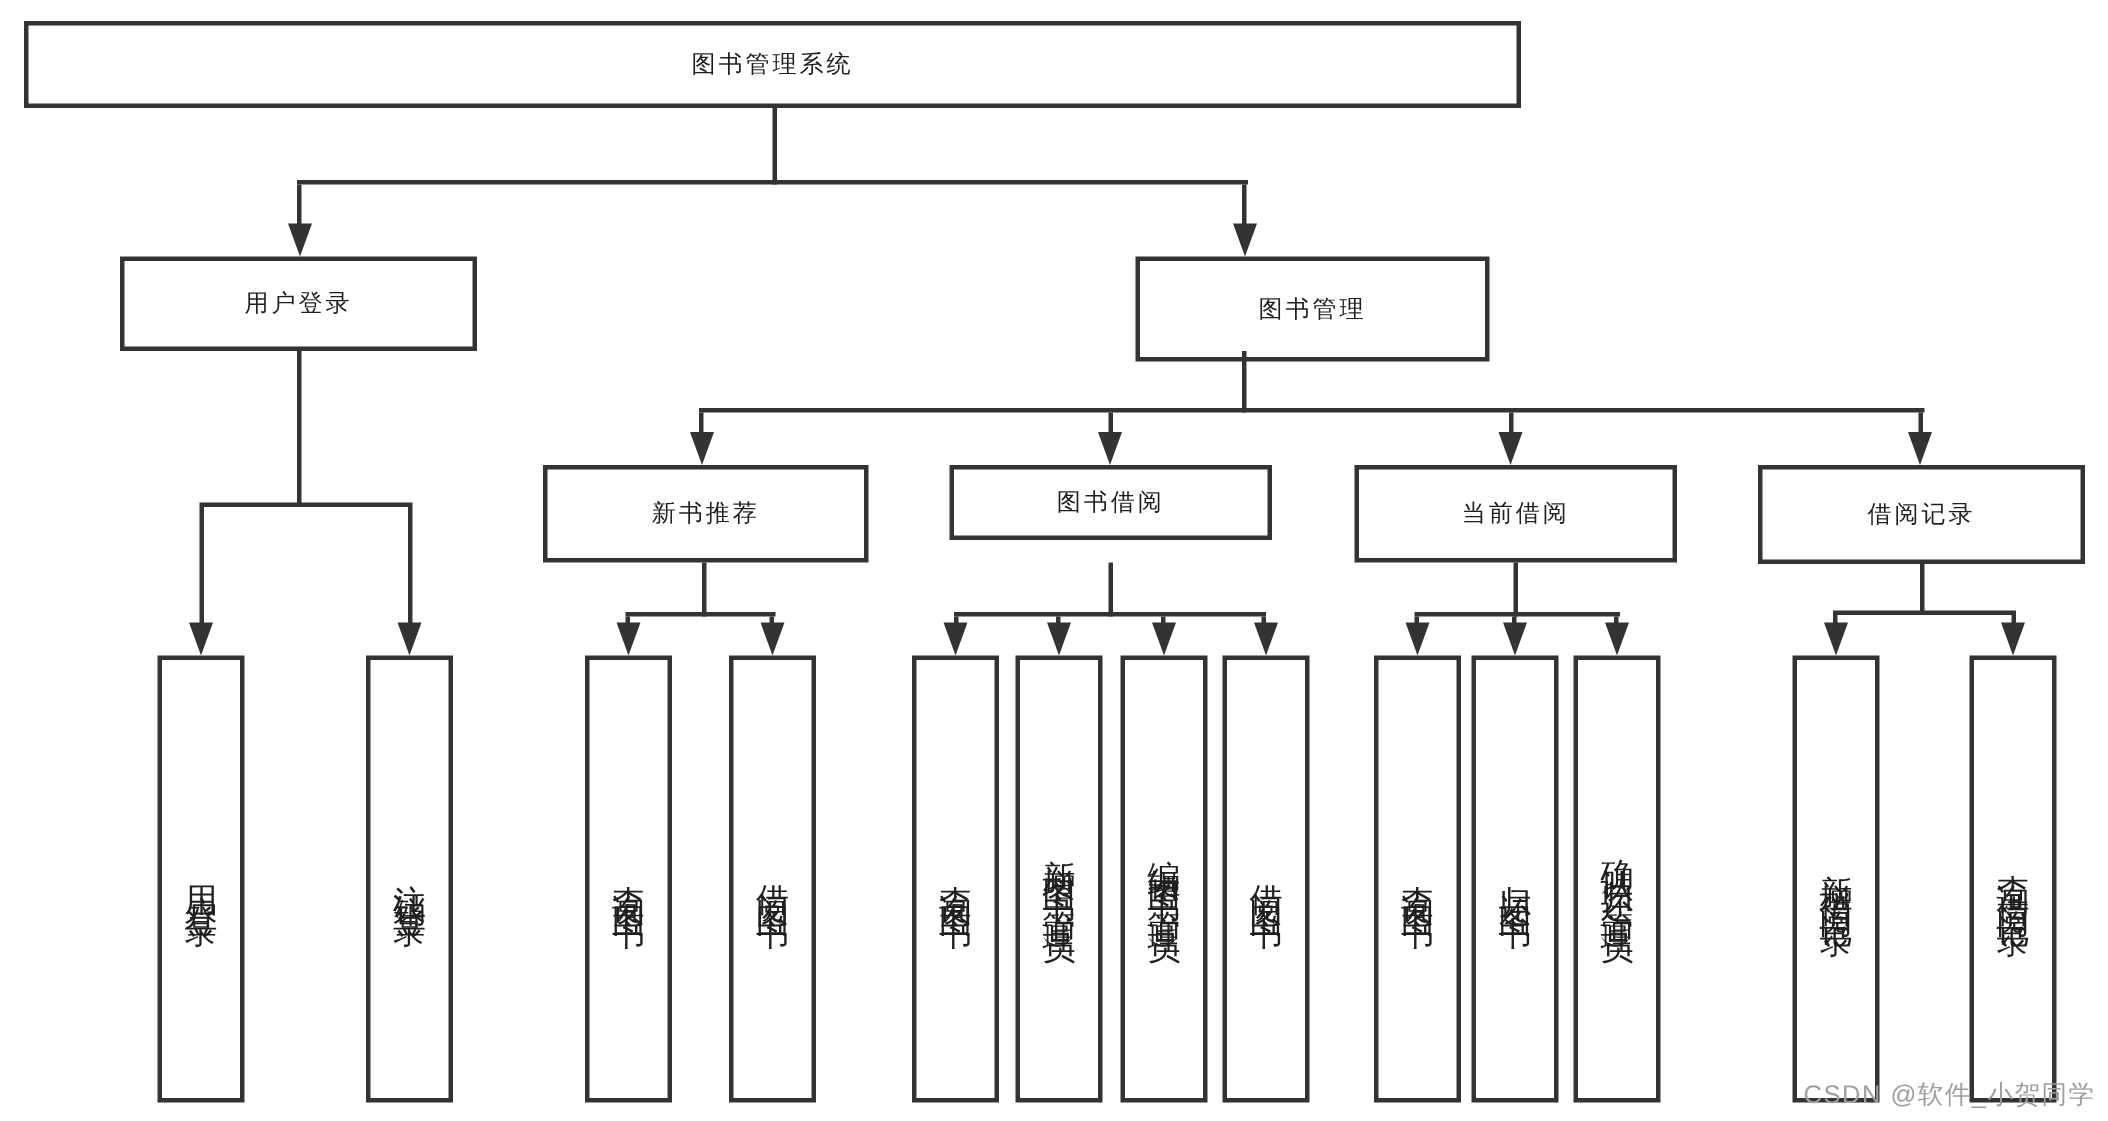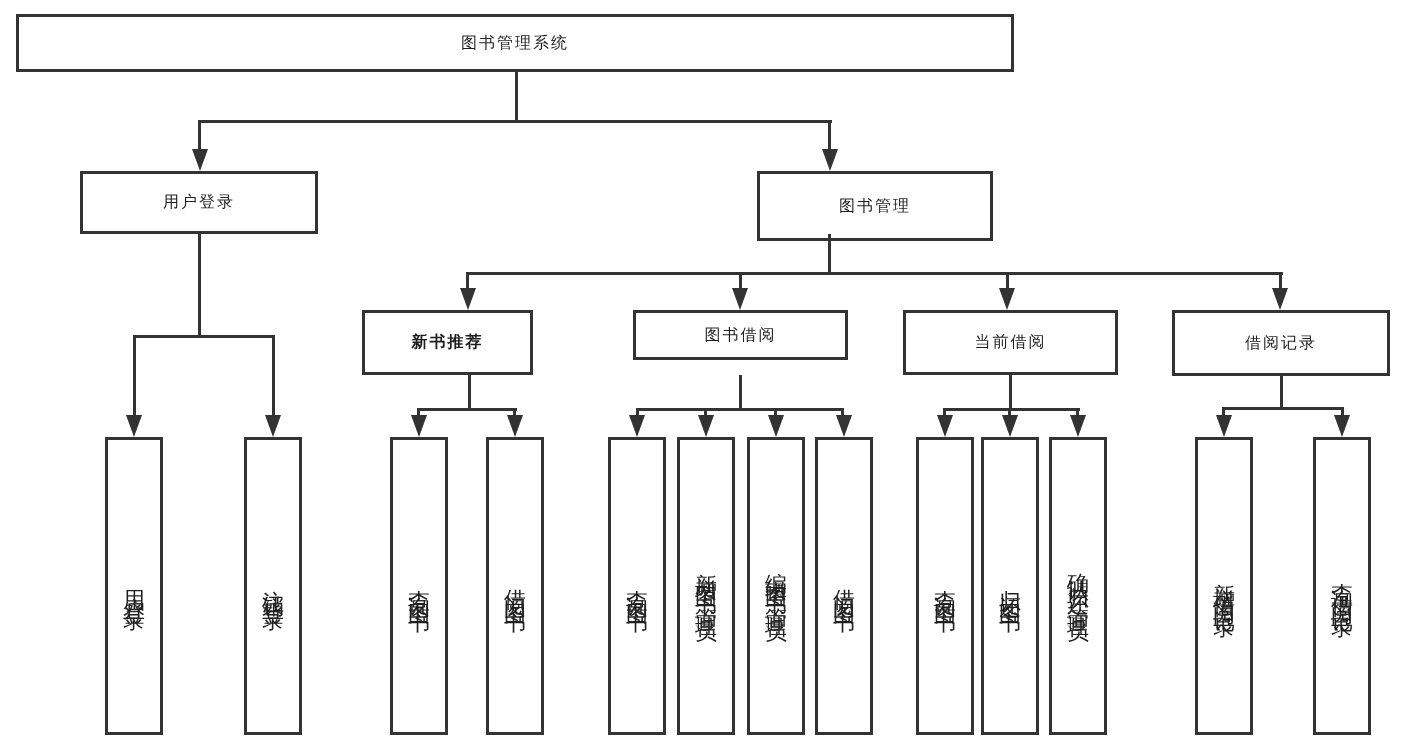--- a/index.html
+++ b/index.html
@@ -74,21 +74,21 @@
   <div class="hline" style="left:466px;top:272px;width:817px;"></div>
   <div class="vline" style="left:466px;top:275px;height:15px;"></div>
   <div class="vline" style="left:739px;top:275px;height:15px;"></div>
   <div class="vline" style="left:1006px;top:275px;height:15px;"></div>
   <div class="vline" style="left:1279px;top:275px;height:15px;"></div>
   <div class="arrow" style="left:460px;top:288px;"></div>
   <div class="arrow" style="left:732px;top:288px;"></div>
   <div class="arrow" style="left:999px;top:288px;"></div>
   <div class="arrow" style="left:1272px;top:288px;"></div>
 
-  <div class="box" style="left:362px;top:310px;width:171px;height:65px;font-weight:bold;">
+  <div class="box" style="left:362px;top:310px;width:217px;height:65px;">
     <span>新书推荐</span>
   </div>
   <div class="box" style="left:633px;top:310px;width:215px;height:50px;">
     <span>图书借阅</span>
   </div>
   <div class="box" style="left:1172px;top:310px;width:218px;height:66px;">
     <span>借阅记录</span>
   </div>
   <div class="box" style="left:903px;top:310px;width:215px;height:65px;">
     <span>当前借阅</span>
@@ -165,14 +165,15 @@
     <span class="vtxt">确认归还（管理员）</span>
   </div>
 
   <div class="vcol" style="left:1195px;">
     <span class="vtxt">新增借阅记录</span>
   </div>
   <div class="vcol" style="left:1313px;">
     <span class="vtxt">查询借阅记录</span>
   </div>
 
+  <div class="watermark">CSDN @软件_小贺同学</div>
 
 </div>
 
 </body></html>

